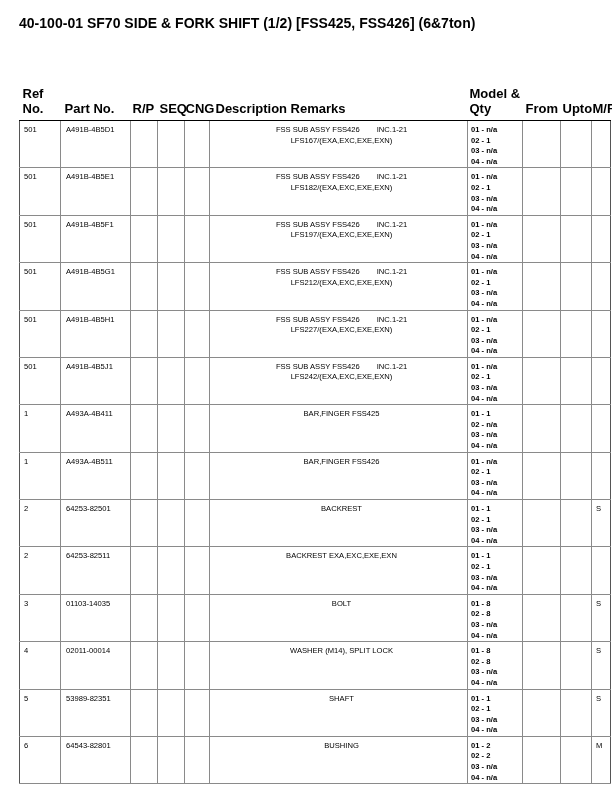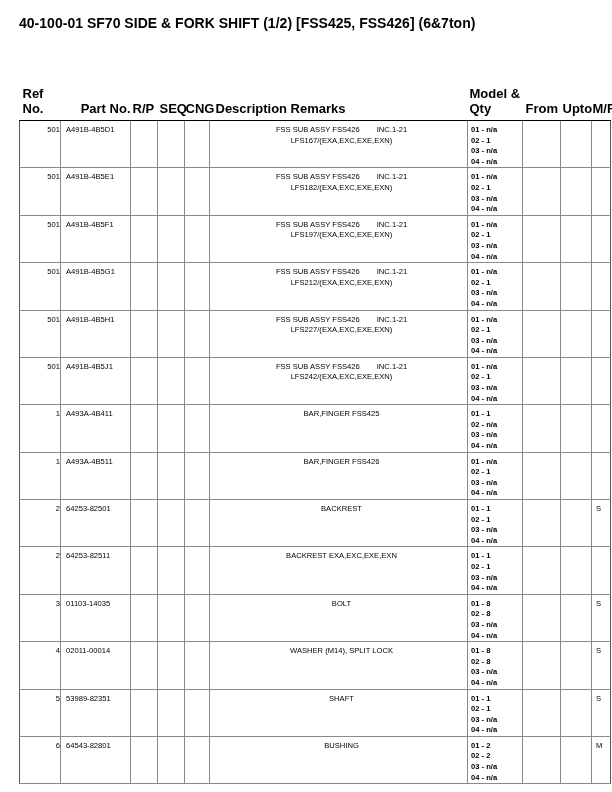--- a/index.html
+++ b/index.html
@@ -88,31 +88,31 @@
   .c-seq   { width: 25px; }
   .c-cng   { width: 24px; margin-left: 12px; }
   .c-desc  { width: 252px; }
   .c-model { width: 53px; }
   .c-from  { width: 35px; }
   .c-upto  { width: 29px; margin-left: 8px; }
   .c-mr    { width: 18px; }
 
   
   th.c-ref   { padding-left: 3px; }
-  th.c-part  { padding-left: 4px; text-align: right; }
+  th.c-part  { padding-left: 4px; }
   th.c-rp    { padding-left: 2px; }
   th.c-seq   { padding-left: 2px; }
   th.c-cng   { padding-left: 1px; }
   th.c-desc  { padding-left: 6px; }
   th.c-model { padding-left: 2px; }
   th.c-from  { padding-left: 3px; }
   th.c-upto  { padding-left: 2px; }
   th.c-mr    { padding-left: 1px; }
 
-  td.c-ref   { padding-left: 4px; text-align: right; }
+  td.c-ref   { padding-left: 4px; }
   td.c-part  { padding-left: 5px; }
   td.c-desc  { padding-left: 6px; text-align: center; }
   td.c-model { padding-left: 3px; }
   td.c-mr    { padding-left: 4px; }
 
   .desc-line-1 .inc {
     padding-left: 17px;
   }
   .qty-list {
     margin: 0;

